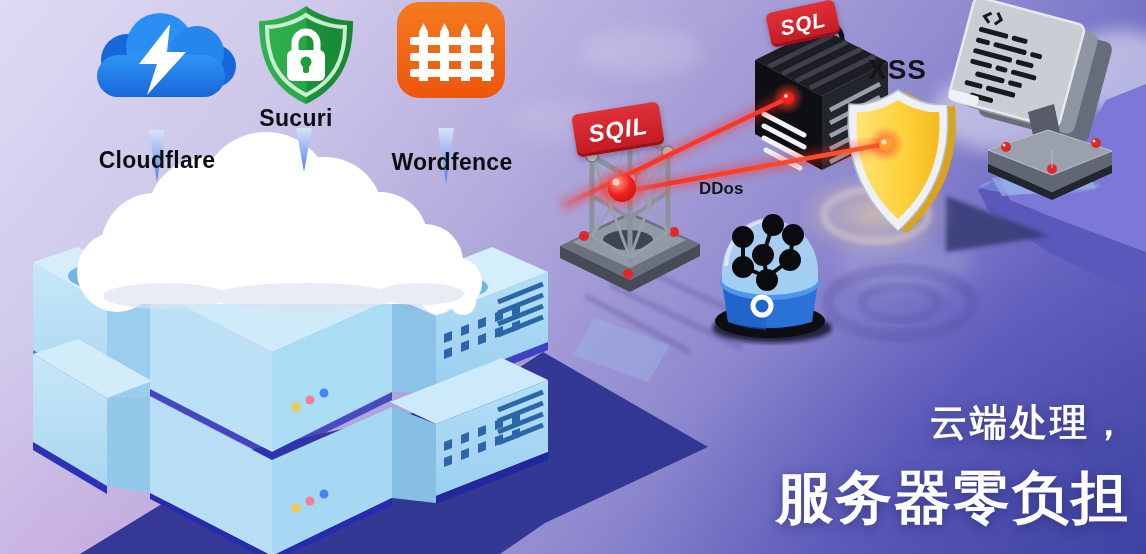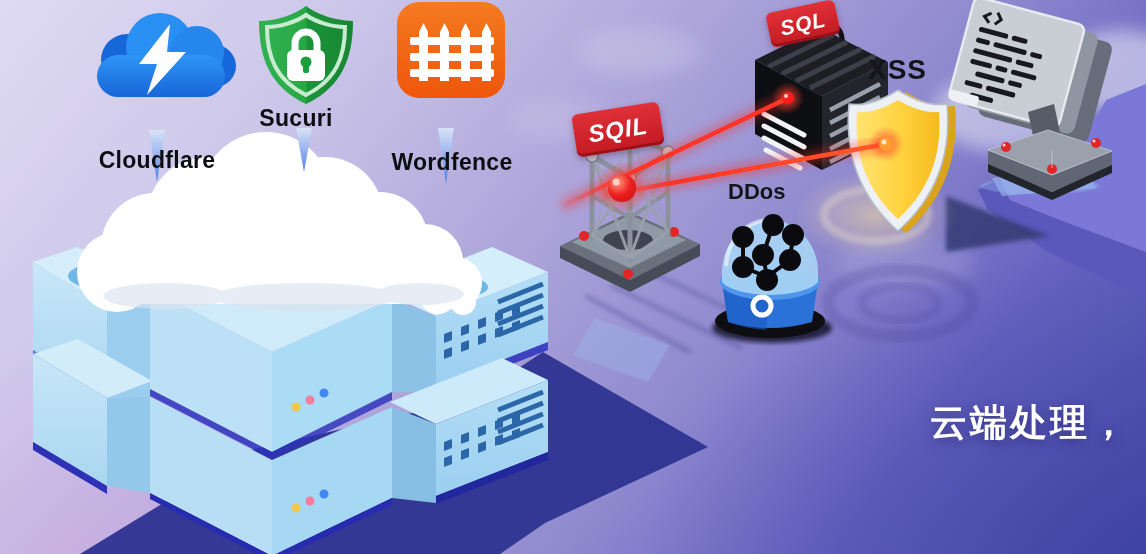--- a/index.html
+++ b/index.html
@@ -17,21 +17,21 @@
   .badge{
     position:absolute;display:flex;align-items:center;justify-content:center;
     background:linear-gradient(180deg,#e03038,#c31a22);color:#fff;font-weight:900;font-style:italic;
     border-radius:6px;box-shadow:0 3px 6px rgba(60,20,40,.35), inset 0 -3px 0 rgba(120,10,20,.55);
     letter-spacing:1px;
   }
   .badge-top{left:768px;top:6px;width:70px;height:35px;font-size:21px;transform:rotate(-12deg);}
   .badge-left{left:574px;top:108px;width:88px;height:43px;font-size:24px;transform:rotate(-9deg);}
   .threat-label{font-weight:800;color:#14151b;}
   .xss{left:868px;top:54px;font-size:28px;letter-spacing:1px;}
-  .ddos{left:728px;top:179px;font-size:22px;}
+  .ddos{left:699px;top:179px;font-size:17px;}
   .headline{position:absolute;right:16px;top:386px;text-align:right;color:#fff;font-weight:900;
     font-family:"DejaVu Sans","Liberation Sans",sans-serif;
     text-shadow:0 3px 12px rgba(25,28,90,.5);}
   .headline .l1{font-size:37px;line-height:74px;letter-spacing:3px;}
   .headline .l2{font-size:57px;line-height:74px;letter-spacing:2px;}
 </style>
 </head>
 <body>
 
 <div class="stage">
@@ -449,14 +449,15 @@
   </div>
   <div class="badge badge-left">
     <span>SQIL</span>
   </div>
 
   <div class="txt threat-label xss">XSS</div>
   <div class="txt threat-label ddos">DDos</div>
 
   <div class="headline">
     <div class="l1">云端处理，</div>
+    <div class="l2">服务器零负担</div>
   </div>
 </div>
 
 </body></html>

